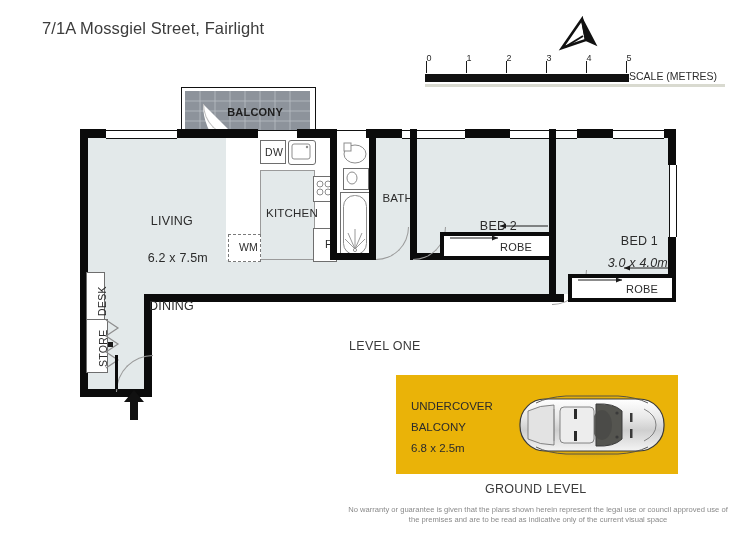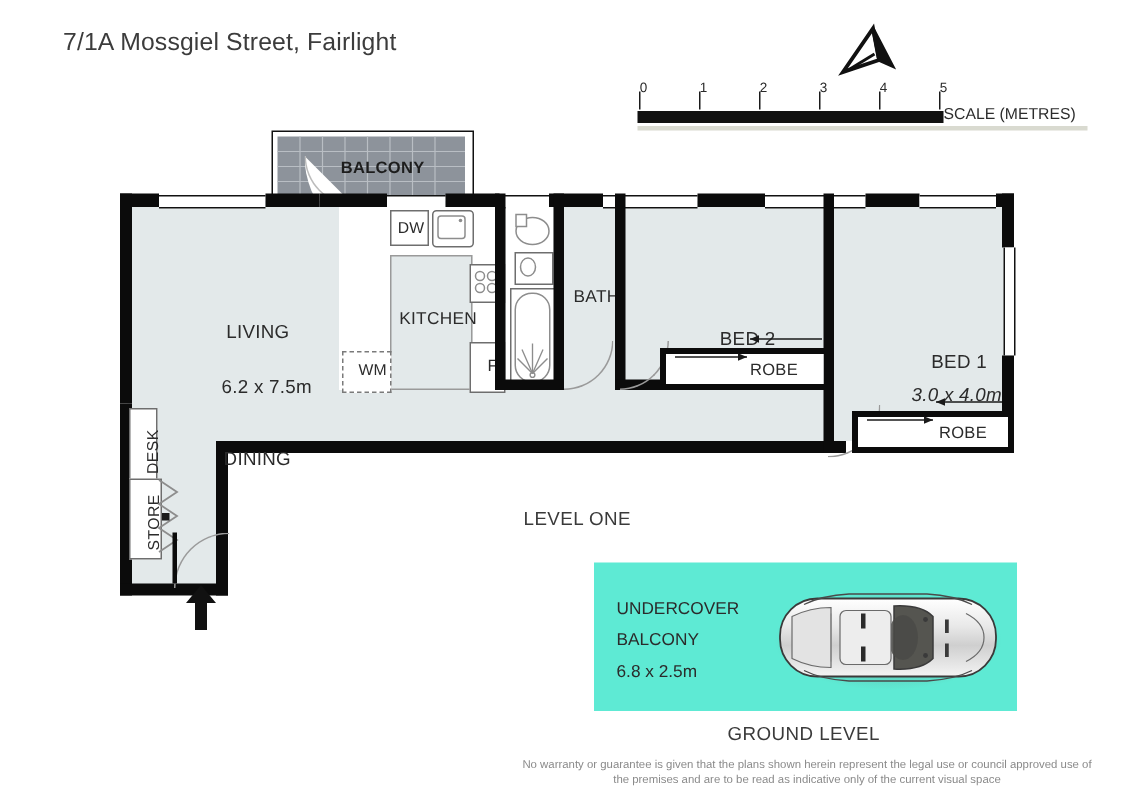--- a/index.html
+++ b/index.html
@@ -45,21 +45,21 @@
 
   .swing{position:absolute;border:1.1px solid #8d8d8d;border-radius:100%;
          background:transparent;}
   .balcony-frame{position:absolute;background:#ffffff;border:1.2px solid #111;}
 
   .levelone{position:absolute;left:349px;top:325px;font-size:12.5px;color:#3a3a3a;
             letter-spacing:0.3px;margin-top:14px;}
 
   
   .carpanel{position:absolute;left:396px;top:375px;width:282px;height:99px;
-            background:#5eead4;}
+            background:#eab308;}
   .cs-line{position:absolute;font-size:11.5px;color:#2b2b2b;white-space:nowrap;}
   .groundlevel{position:absolute;left:485px;top:482px;font-size:12.5px;color:#3a3a3a;
                letter-spacing:0.3px;}
 
   
   .disclaimer{position:absolute;left:348px;top:505px;width:380px;font-size:7.6px;
               line-height:1.38;color:#8a8a8a;text-align:center;}
 
   svg{display:block;overflow:visible;}
 </style>

